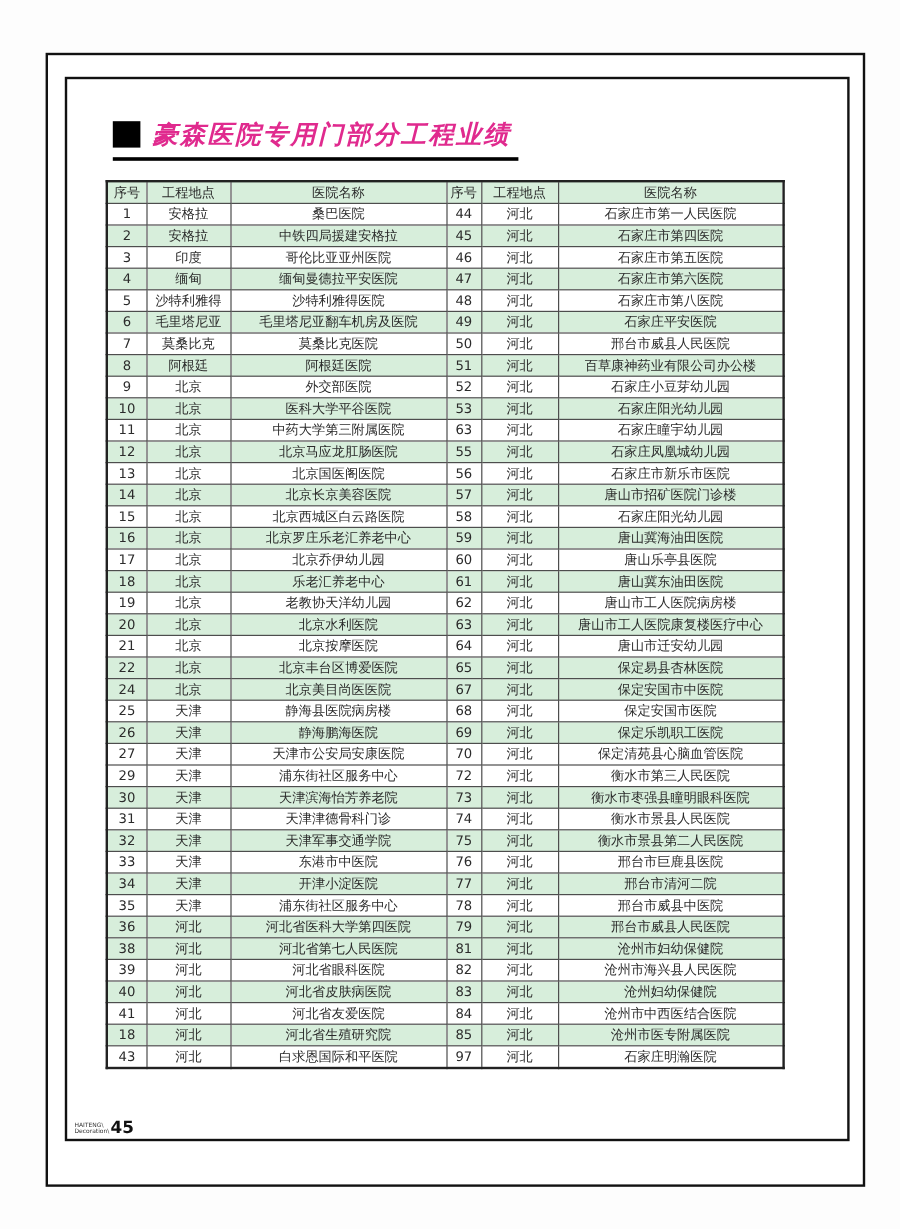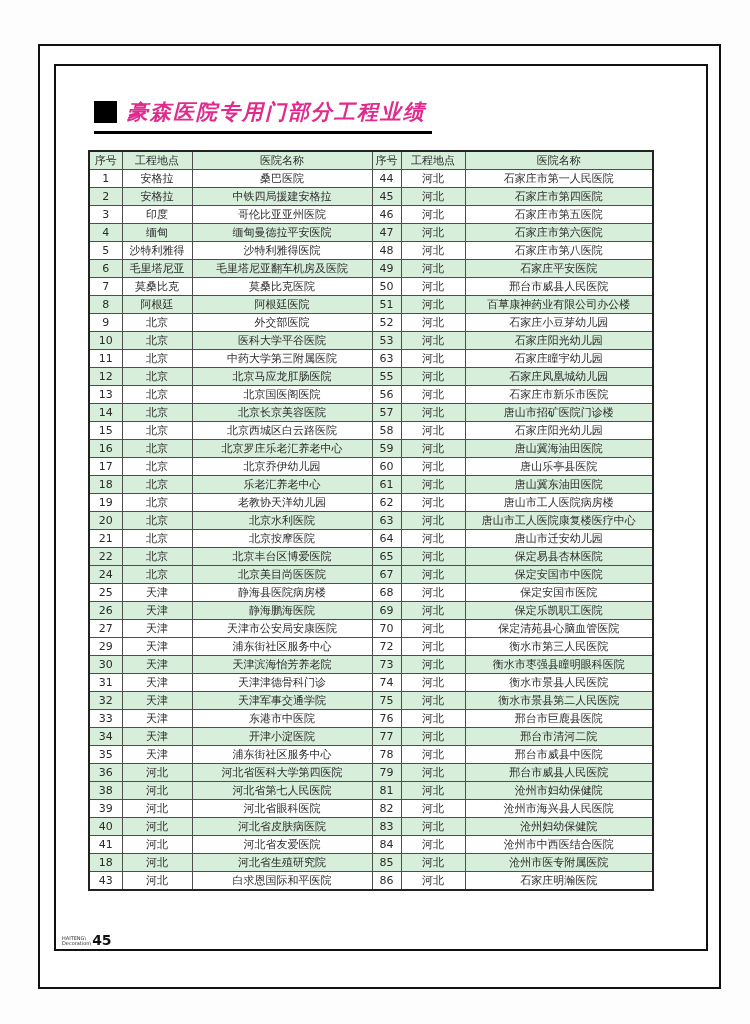--- a/index.html
+++ b/index.html
@@ -405,21 +405,21 @@
               <td>河北</td>
               <td>河北省生殖研究院</td>
               <td>85</td>
               <td>河北</td>
               <td>沧州市医专附属医院</td>
             </tr>
             <tr class="white">
               <td>43</td>
               <td>河北</td>
               <td>白求恩国际和平医院</td>
-              <td>86</td>
+              <td>97</td>
               <td>河北</td>
               <td>石家庄明瀚医院</td>
             </tr>
           </tbody>
       </table>
     </div>
 
     <div class="footer-brand">
       <div class="brand-lines">
         <div>HAITENG\</div>

